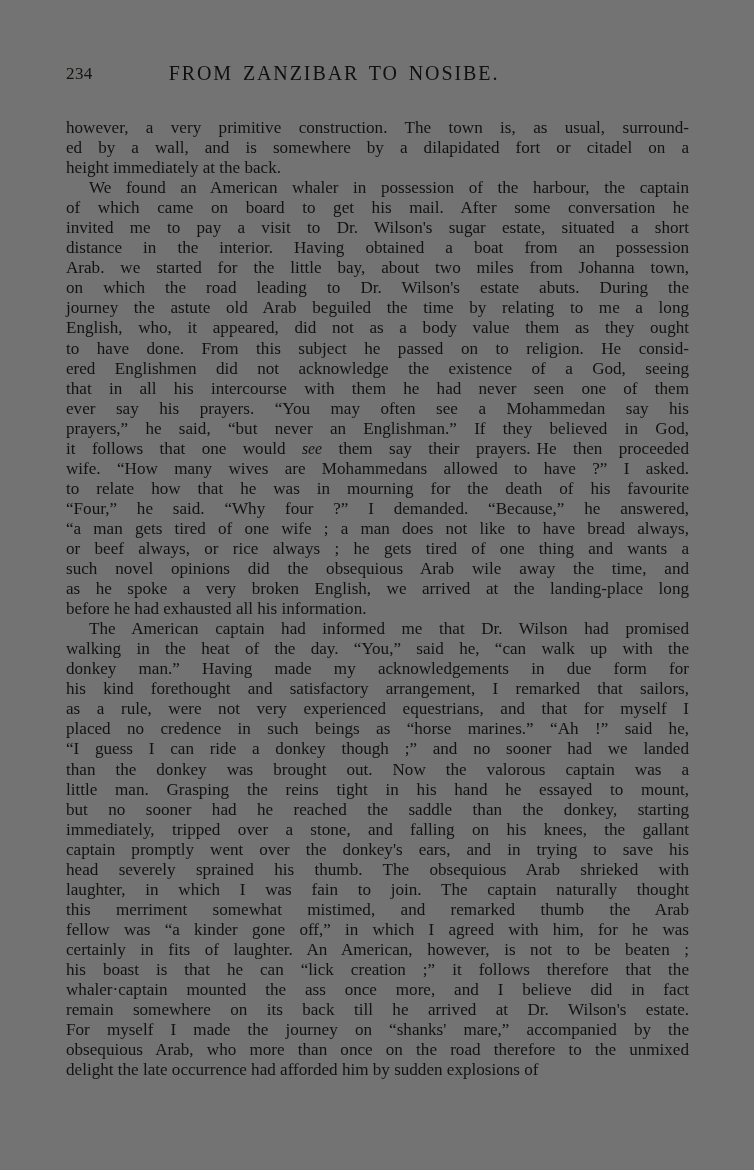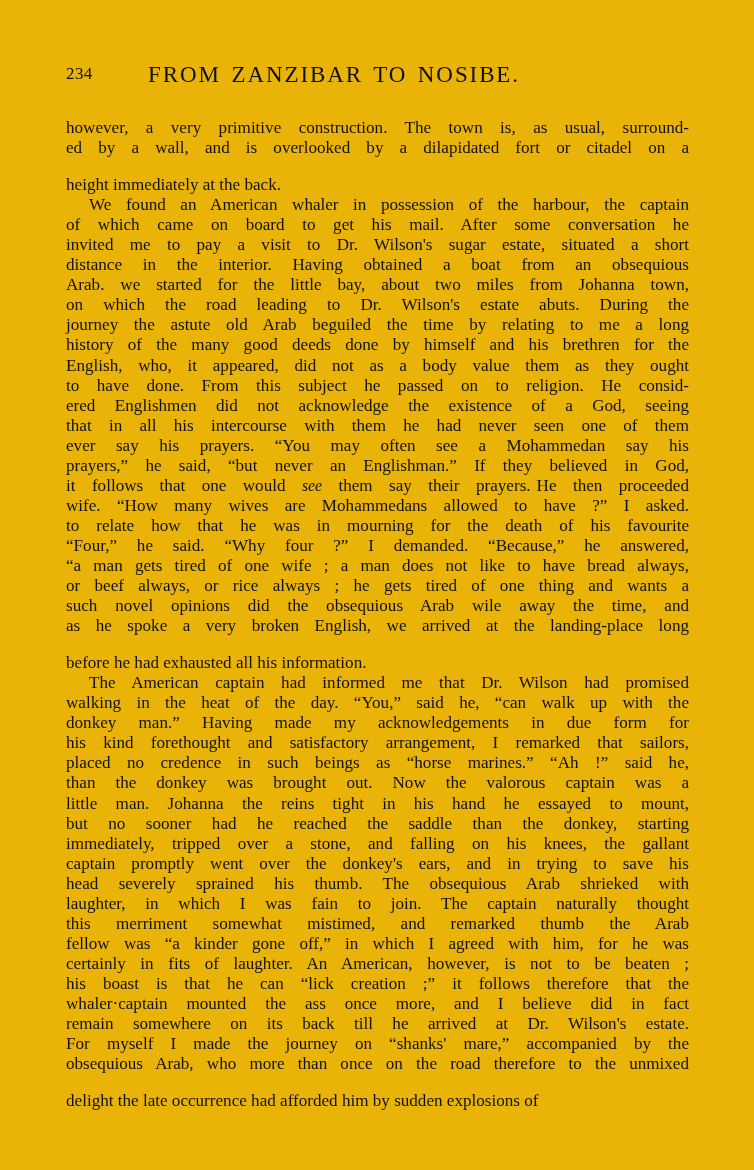--- a/index.html
+++ b/index.html
@@ -14,21 +14,21 @@
     position: relative;
     overflow: hidden;
     font-family: "Liberation Serif", "DejaVu Serif", serif;
     color: #100f0d;
     -webkit-font-smoothing: antialiased;
   }
 
   .page {
     position: absolute;
     inset: 0;
-    background: #eab308;
+    background: #737373;
     padding-left: 45px;
   }
 
   
   .running-head {
     position: absolute;
     left: 66px;
     top: 62px;
     width: 622px;
     height: 26px;
@@ -40,21 +40,21 @@
     font-size: 17px;
     letter-spacing: 0.4px;
     color: #141310;
   }
   .head-title {
     position: absolute;
     left: 0;
     right: 0;
     top: 0;
     text-align: center;
-    font-size: 23px;
+    font-size: 20px;
     letter-spacing: 1.9px;
     word-spacing: 3px;
     color: #111010;
     padding-right: 86px;
   }
 
   
   .textblock {
     position: absolute;
     left: 66px;
@@ -71,21 +71,20 @@
     text-align: justify;
     text-align-last: justify;
     white-space: nowrap;
     height: 20.05px;
     overflow: visible;
   }
   
   .ln.flush {
     text-align: right;
     text-align-last: left;
-    margin-top: 17px;
   }
   .ln i {
     font-style: italic;
     font-size: 0.92em;
   }
   .ln .sp {
     display: inline-block;
     width: 23px;
   }
   .ln .gap {
@@ -100,33 +99,32 @@
 
   <div class="running-head">
     <span class="folio">234</span>
     <span class="head-title">FROM ZANZIBAR TO NOSIBE.</span>
   </div>
 
   <div class="textblock">
 
     <div>
       <span class="ln">however, a very primitive construction.   The town is, as usual, surround-</span>
-      <span class="ln">ed by a wall, and is overlooked by a dilapidated fort or citadel on a</span>
+      <span class="ln">ed by a wall, and is somewhere by a dilapidated fort or citadel on a</span>
       <span class="ln flush">height immediately at the back.</span>
     </div>
 
     <div>
       <span class="ln"><span class="sp"></span><span>We found an American whaler in possession of the harbour, the captain</span></span>
       <span class="ln">of which came on board to get his mail.   After some conversation he</span>
       <span class="ln">invited me to pay a visit to Dr. Wilson's sugar estate, situated a short</span>
-      <span class="ln">distance in the interior.   Having obtained a boat from an obsequious</span>
+      <span class="ln">distance in the interior.   Having obtained a boat from an possession</span>
       <span class="ln">Arab. we started for the little bay, about two miles from Johanna town,</span>
       <span class="ln">on which the road leading to Dr. Wilson's estate abuts.   During the</span>
       <span class="ln">journey the astute old Arab beguiled the time by relating to me a long</span>
-      <span class="ln">history of the many good deeds done by himself and his brethren for the</span>
       <span class="ln">English, who, it appeared, did not as a body value them as they ought</span>
       <span class="ln">to have done.   From this subject he passed on to religion.   He consid-</span>
       <span class="ln">ered Englishmen did not acknowledge the existence of a God, seeing</span>
       <span class="ln">that in all his intercourse with them he had never seen one of them</span>
       <span class="ln">ever say his prayers.   “You may often see a Mohammedan say his</span>
       <span class="ln">prayers,” he said, “but never an Englishman.”   If they believed in God,</span>
 
       <span class="ln">
         <span>it follows that one would</span>
         <i>see</i>
@@ -140,23 +138,25 @@
       <span class="ln">such novel opinions did the obsequious Arab wile away the time, and</span>
       <span class="ln">as he spoke a very broken English, we arrived at the landing-place long</span>
       <span class="ln flush">before he had exhausted all his information.</span>
     </div>
 
     <div>
       <span class="ln"><span class="sp"></span><span>The American captain had informed me that Dr. Wilson had promised</span></span>
       <span class="ln">walking in the heat of the day.   “You,” said he, “can walk up with the</span>
       <span class="ln">donkey man.”   Having made my acknowledgements in due form for</span>
       <span class="ln">his kind forethought and satisfactory arrangement, I remarked that sailors,</span>
+      <span class="ln">as a rule, were not very experienced equestrians, and that for myself I</span>
       <span class="ln">placed no credence in such beings as “horse marines.”   “Ah !” said he,</span>
+      <span class="ln">“I guess I can ride a donkey though ;” and no sooner had we landed</span>
       <span class="ln">than the donkey was brought out.   Now the valorous captain was a</span>
-      <span class="ln">little man.   Johanna the reins tight in his hand he essayed to mount,</span>
+      <span class="ln">little man.   Grasping the reins tight in his hand he essayed to mount,</span>
       <span class="ln">but no sooner had he reached the saddle than the donkey, starting</span>
       <span class="ln">immediately, tripped over a stone, and falling on his knees, the gallant</span>
       <span class="ln">captain promptly went over the donkey's ears, and in trying to save his</span>
       <span class="ln">head severely sprained his thumb.   The obsequious Arab shrieked with</span>
       <span class="ln">laughter, in which I was fain to join.   The captain naturally thought</span>
       <span class="ln">this merriment somewhat mistimed, and remarked thumb the Arab</span>
       <span class="ln">fellow was “a kinder gone off,” in which I agreed with him, for he was</span>
       <span class="ln">certainly in fits of laughter.   An American, however, is not to be beaten ;</span>
       <span class="ln">his boast is that he can “lick creation ;” it follows therefore that the</span>
       <span class="ln">whaler·captain mounted the ass once more, and I believe did in fact</span>

